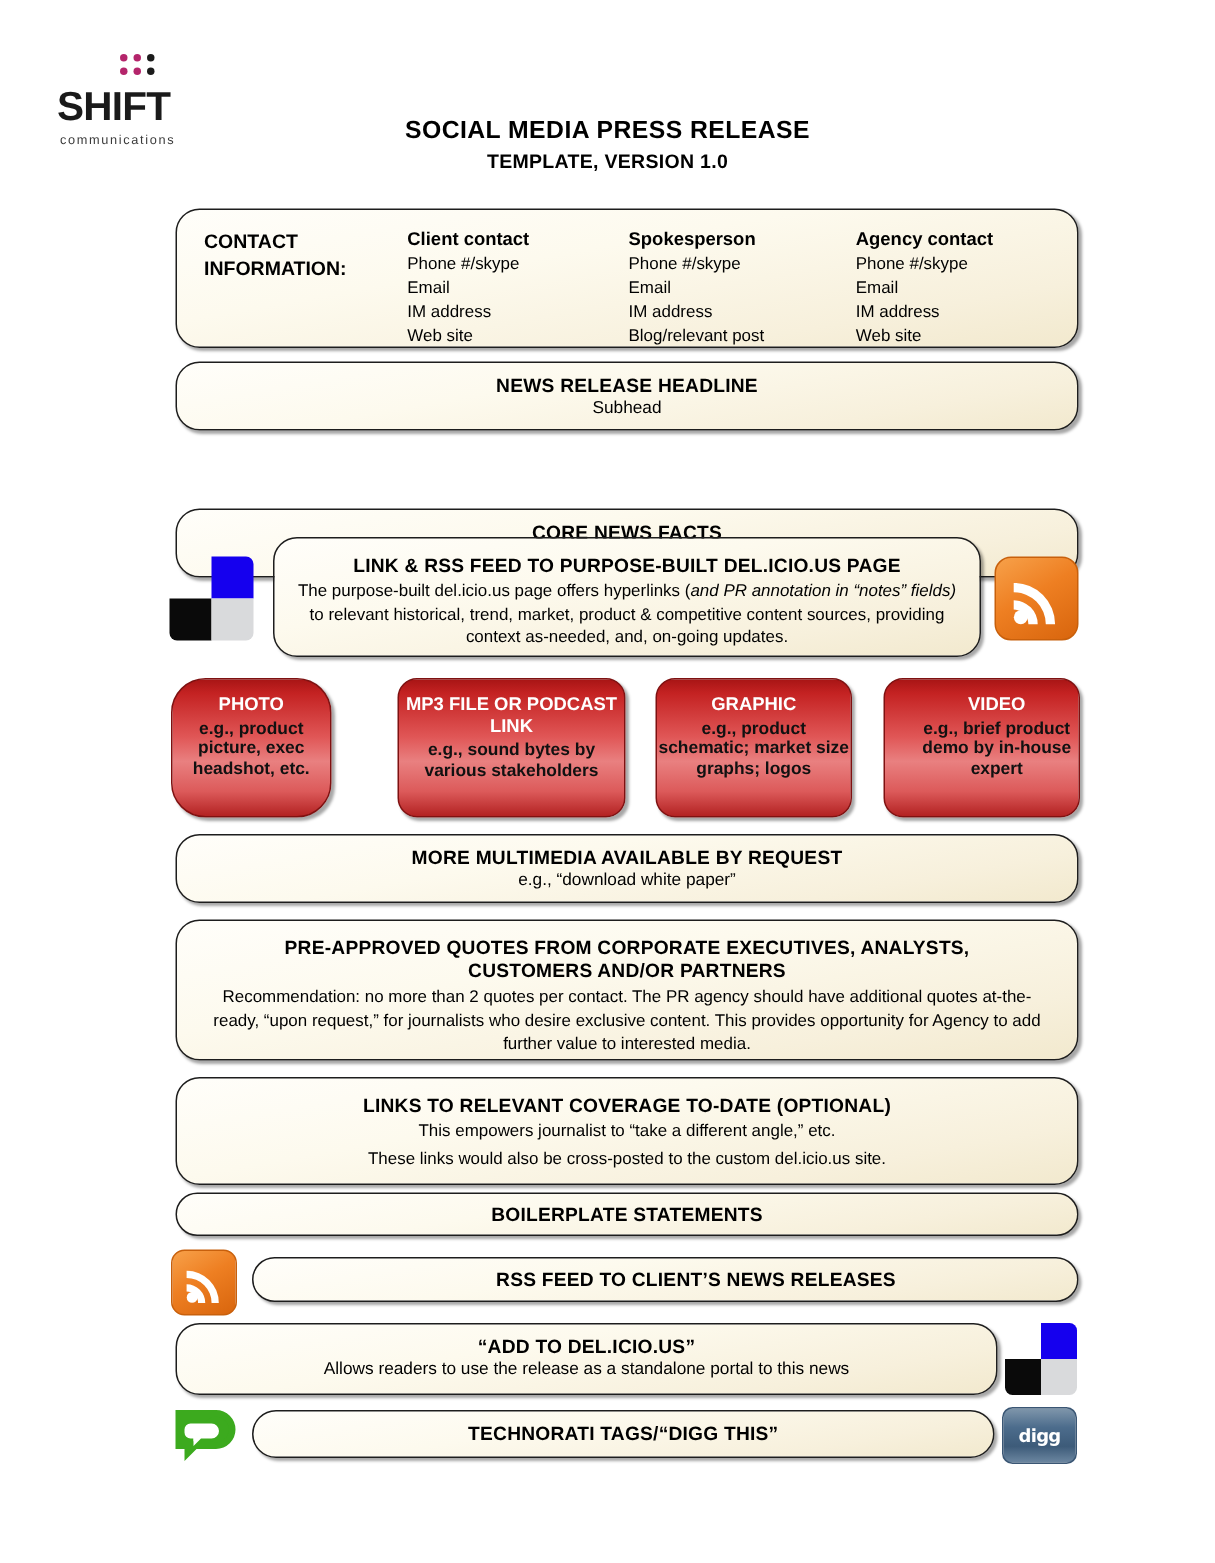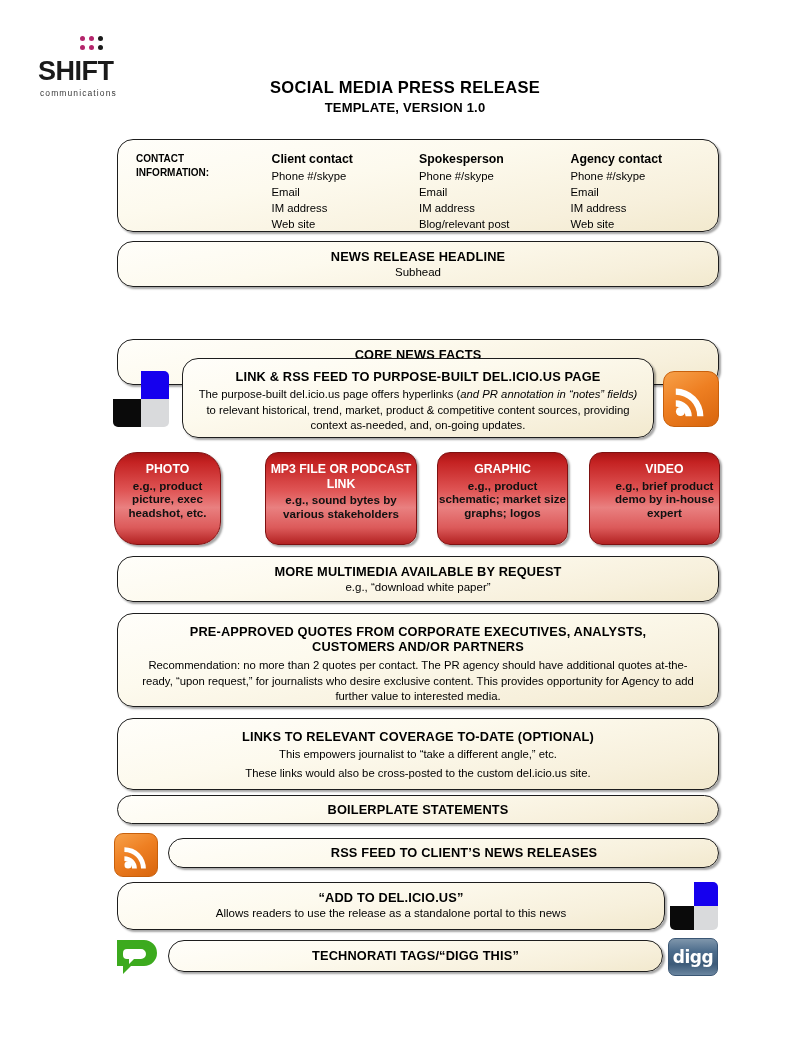--- a/index.html
+++ b/index.html
@@ -68,21 +68,21 @@
     text-align: center; font-size: 11.5px; margin-top: 2px;
   }
   .row-body {
     text-align: center; font-size: 11.3px; line-height: 1.38;
   }
 
   
   #contact-box { left: 117px; top: 139px; width: 602px; height: 93px; }
   .contact-inner { display: flex; padding: 12px 0 0 18px; }
   .contact-label {
-    font-weight: bold; font-size: 10px; line-height: 1.35; width: 136px;
+    font-weight: bold; font-size: 13px; line-height: 1.35; width: 136px;
   }
   .contact-col { width: 148px; }
   .contact-col.wide { width: 152px; }
   .contact-col h4 { margin: 0 0 2px 0; font-size: 12.3px; font-weight: bold; }
   .contact-col div { font-size: 11.3px; line-height: 1.42; }
 
   
   #headline-box { left: 117px; top: 241px; width: 602px; height: 46px; }
   #headline-box .pad { padding-top: 7px; }
   #corefacts-box { left: 117px; top: 299px; width: 602px; height: 46px; margin-top: 40px; }
@@ -172,21 +172,21 @@
     position: absolute; left: 114px; top: 937px; width: 46px; height: 40px;
   }
   .digg-icon {
     position: absolute; left: 668px; top: 938px; width: 50px; height: 38px;
     border-radius: 7px;
     background: linear-gradient(180deg, #7f96ab 0%, #4c6c8c 35%, #3d5b79 70%, #6b86a0 100%);
     border: 1px solid #3a5674;
     text-align: center;
   }
   .digg-text {
-    color: #ffffff; font-weight: bold; font-size: 17px; line-height: 36px;
+    color: #ffffff; font-weight: bold; font-size: 12px; line-height: 36px;
     letter-spacing: -0.5px; font-family: "DejaVu Sans", sans-serif;
   }
   .ital { font-style: italic; }
 </style>
 </head>
 <body>
 
 <div class="page">
 
   <div class="header">

